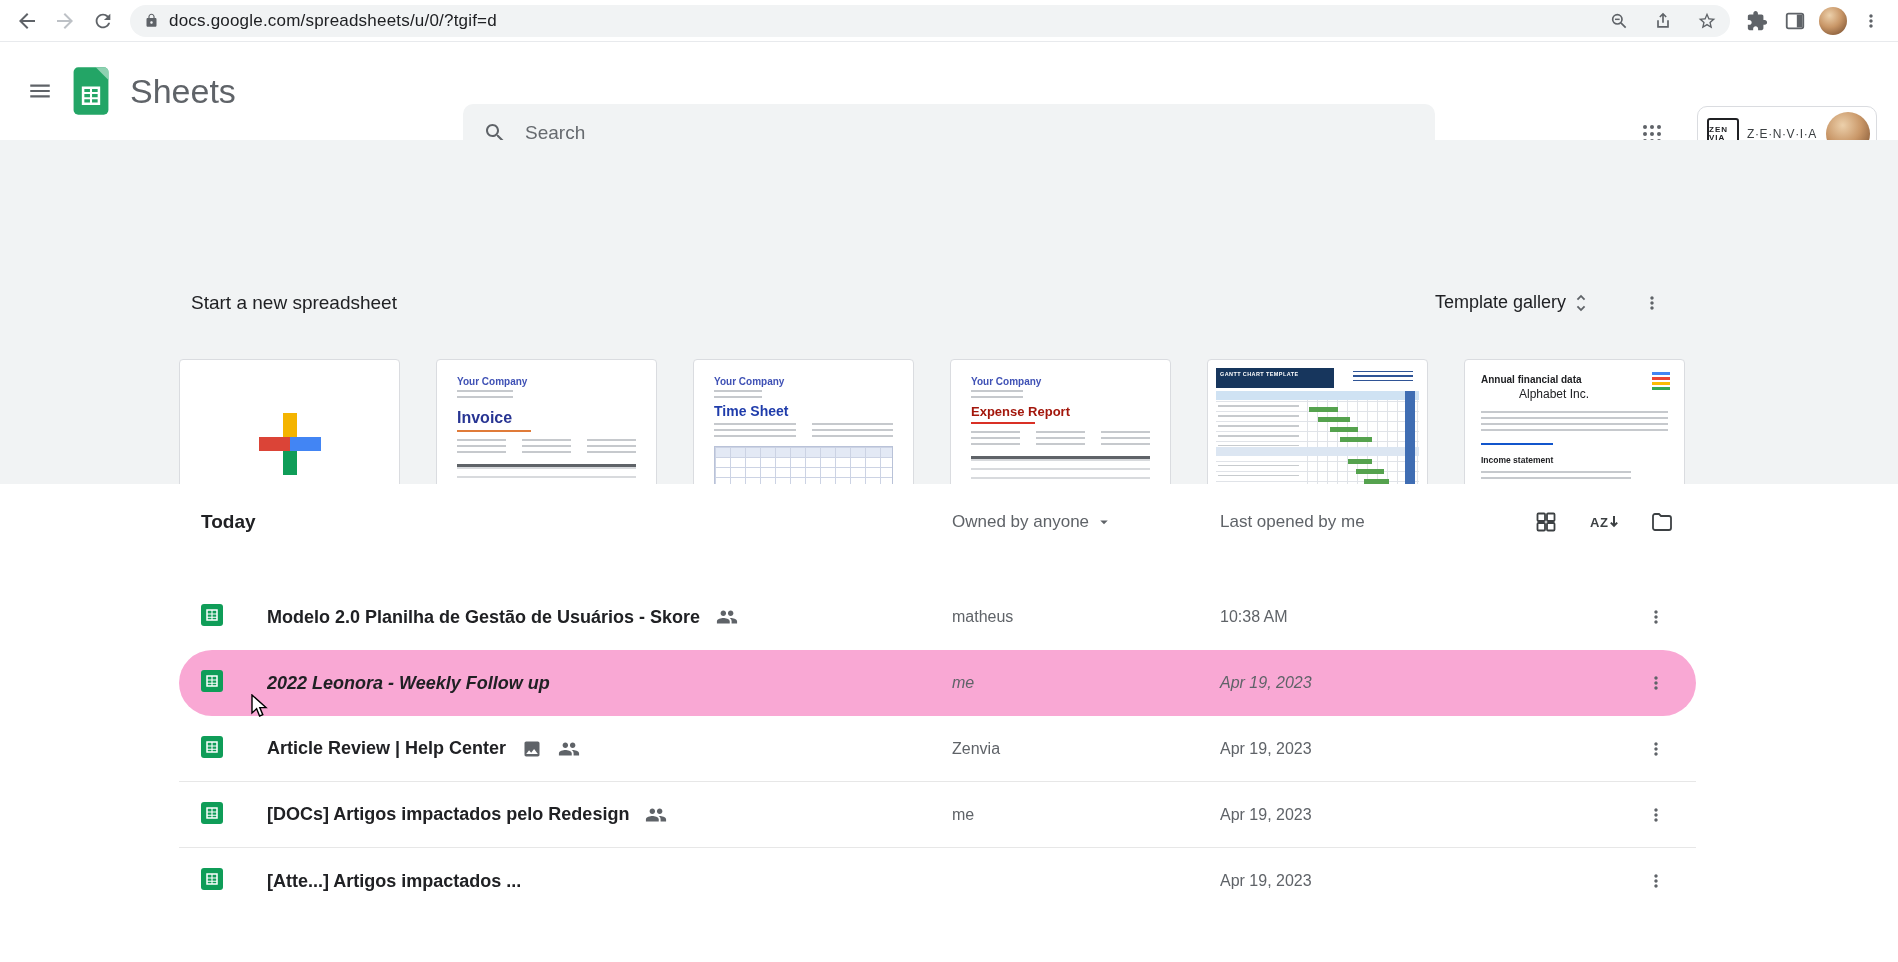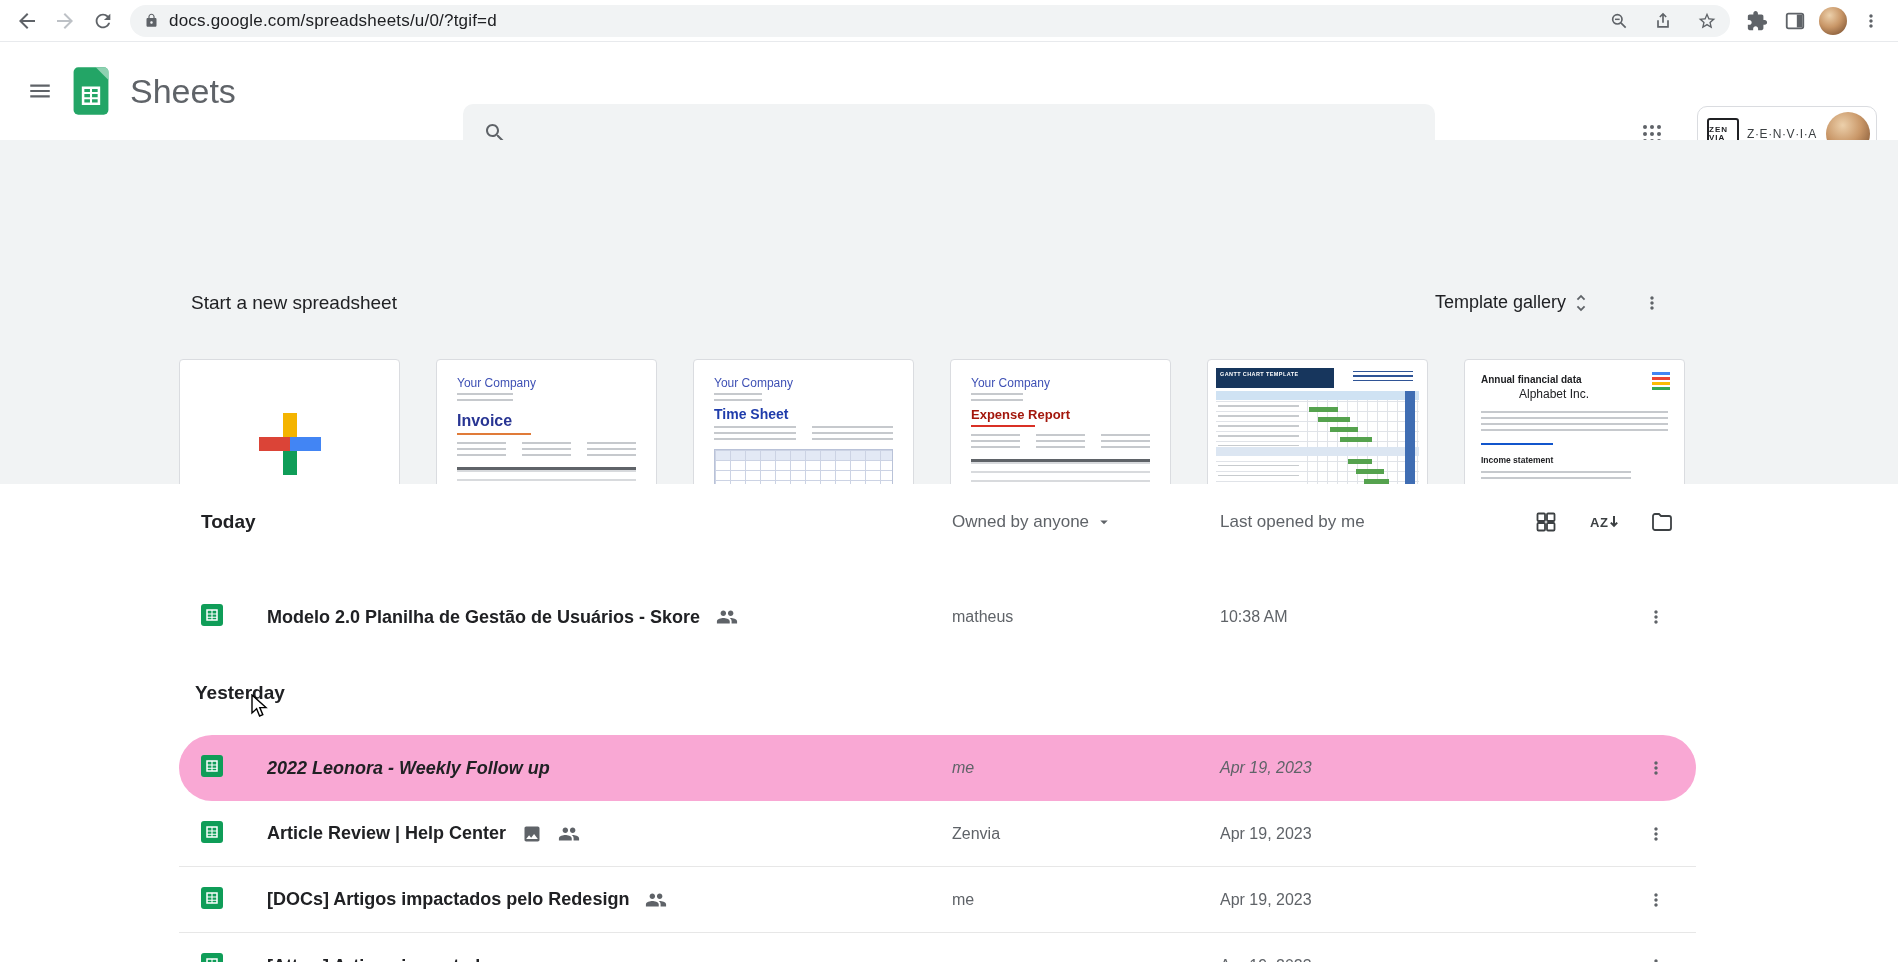--- a/index.html
+++ b/index.html
@@ -50,21 +50,21 @@
   .tpl{width:221px;cursor:pointer;}
   .thumb{width:221px;height:170px;background:#fff;border:1px solid #dadce0;border-radius:4px;box-sizing:border-box;
     overflow:hidden;position:relative;}
   .tpl-label{margin:26px 0 0 10px;font-size:17px;font-weight:500;color:#202124;}
   .tpl-sub{margin:5px 0 0 10px;font-size:14px;color:#5f6368;}
 
   
   .pad{padding:16px 20px;box-sizing:border-box;height:100%;}
   .pad-sm{padding:8px;box-sizing:border-box;height:100%;}
   .mlines{background:repeating-linear-gradient(to bottom,#c6c9cd 0 2px,transparent 2px 6px);}
-  .mini-company{font-size:12px;font-weight:400;color:#3f51b5;}
+  .mini-company{font-size:10px;font-weight:700;color:#3f51b5;}
   .plus{position:relative;width:62px;height:62px;}
   .plus .v{position:absolute;left:24px;top:0;width:14px;height:62px;background:linear-gradient(180deg,#f4b400 0 50%,#0f9d58 50% 100%);}
   .plus .h{position:absolute;top:24px;left:0;height:14px;width:62px;background:linear-gradient(90deg,#db4437 0 50%,#4285f4 50% 100%);}
   .blankc{display:flex;align-items:center;justify-content:center;}
   .inv-title{font-size:16px;font-weight:700;color:#283593;margin:7px 0 3px;}
   .inv-sub{width:74px;height:2px;background:#e07b39;margin-bottom:7px;}
   .cols2{display:flex;gap:16px;margin-top:6px;}
   .cols2 > div{flex:1;height:16px;}
   .mini-table{margin-top:9px;border-top:3px solid #5f6368;background:repeating-linear-gradient(to bottom,#d8dadd 0 2px,transparent 2px 9px);height:34px;}
   .ts-title{font-size:14px;font-weight:700;color:#1f3cab;margin:5px 0 4px;}
@@ -198,20 +198,21 @@
         <path d="M7 13h10v10H7z" fill="none" stroke="#fff" stroke-width="1.6"></path>
         <path d="M7 16.3h10 M7 19.6h10 M12 13v10" stroke="#fff" stroke-width="1.3"></path>
       </svg>
     </div>
     <div class="apptitle">Sheets</div>
 
     <div class="searchbox">
       <svg width="24" height="24" viewBox="0 0 24 24">
           <path fill="#5f6368" d="M15.5 14h-.79l-.28-.27C15.41 12.59 16 11.11 16 9.5 16 5.91 13.09 3 9.5 3S3 5.91 3 9.5 5.91 16 9.5 16c1.61 0 3.09-.59 4.23-1.57l.27.28v.79l5 4.99L20.49 19l-4.99-5zm-6 0C7.01 14 5 11.99 5 9.5S7.01 5 9.5 5 14 7.01 14 9.5 11.99 14 9.5 14z"></path>
         </svg>
+      <input type="text" placeholder="Search" style="">
     </div>
 
     <div class="apps-btn">
       <svg width="24" height="24" viewBox="0 0 24 24" fill="#5f6368">
         <circle cx="5" cy="5" r="2"></circle>
           <circle cx="12" cy="5" r="2"></circle>
           <circle cx="19" cy="5" r="2"></circle>
         <circle cx="5" cy="12" r="2"></circle>
           <circle cx="12" cy="12" r="2"></circle>
           <circle cx="19" cy="12" r="2"></circle>
@@ -419,21 +420,20 @@
       </div>
       <div class="fowner">matheus</div>
       <div class="fdate">10:38 AM</div>
       <div class="fkebab">
         <svg width="20" height="20" viewBox="0 0 24 24">
             <path fill="#5f6368" d="M12 8c1.1 0 2-.9 2-2s-.9-2-2-2-2 .9-2 2 .9 2 2 2zm0 2c-1.1 0-2 .9-2 2s.9 2 2 2 2-.9 2-2-.9-2-2-2zm0 6c-1.1 0-2 .9-2 2s.9 2 2 2 2-.9 2-2-.9-2-2-2z"></path>
           </svg>
       </div>
     </div>
 
-    <div class="grouphd">Yesterday</div>
 
     <div class="lrow filerow hl">
       <div>
         <svg width="22" height="22" viewBox="0 0 22 22">
             <rect width="22" height="22" rx="3" fill="#0f9d58"></rect>
             <path d="M6 6h10v10H6z" fill="none" stroke="#fff" stroke-width="1.5"></path>
             <path d="M6 10h10M6 13.3h10M11 6v10" stroke="#fff" stroke-width="1.1"></path>
           </svg>
       </div>
       <div class="frow-title">

